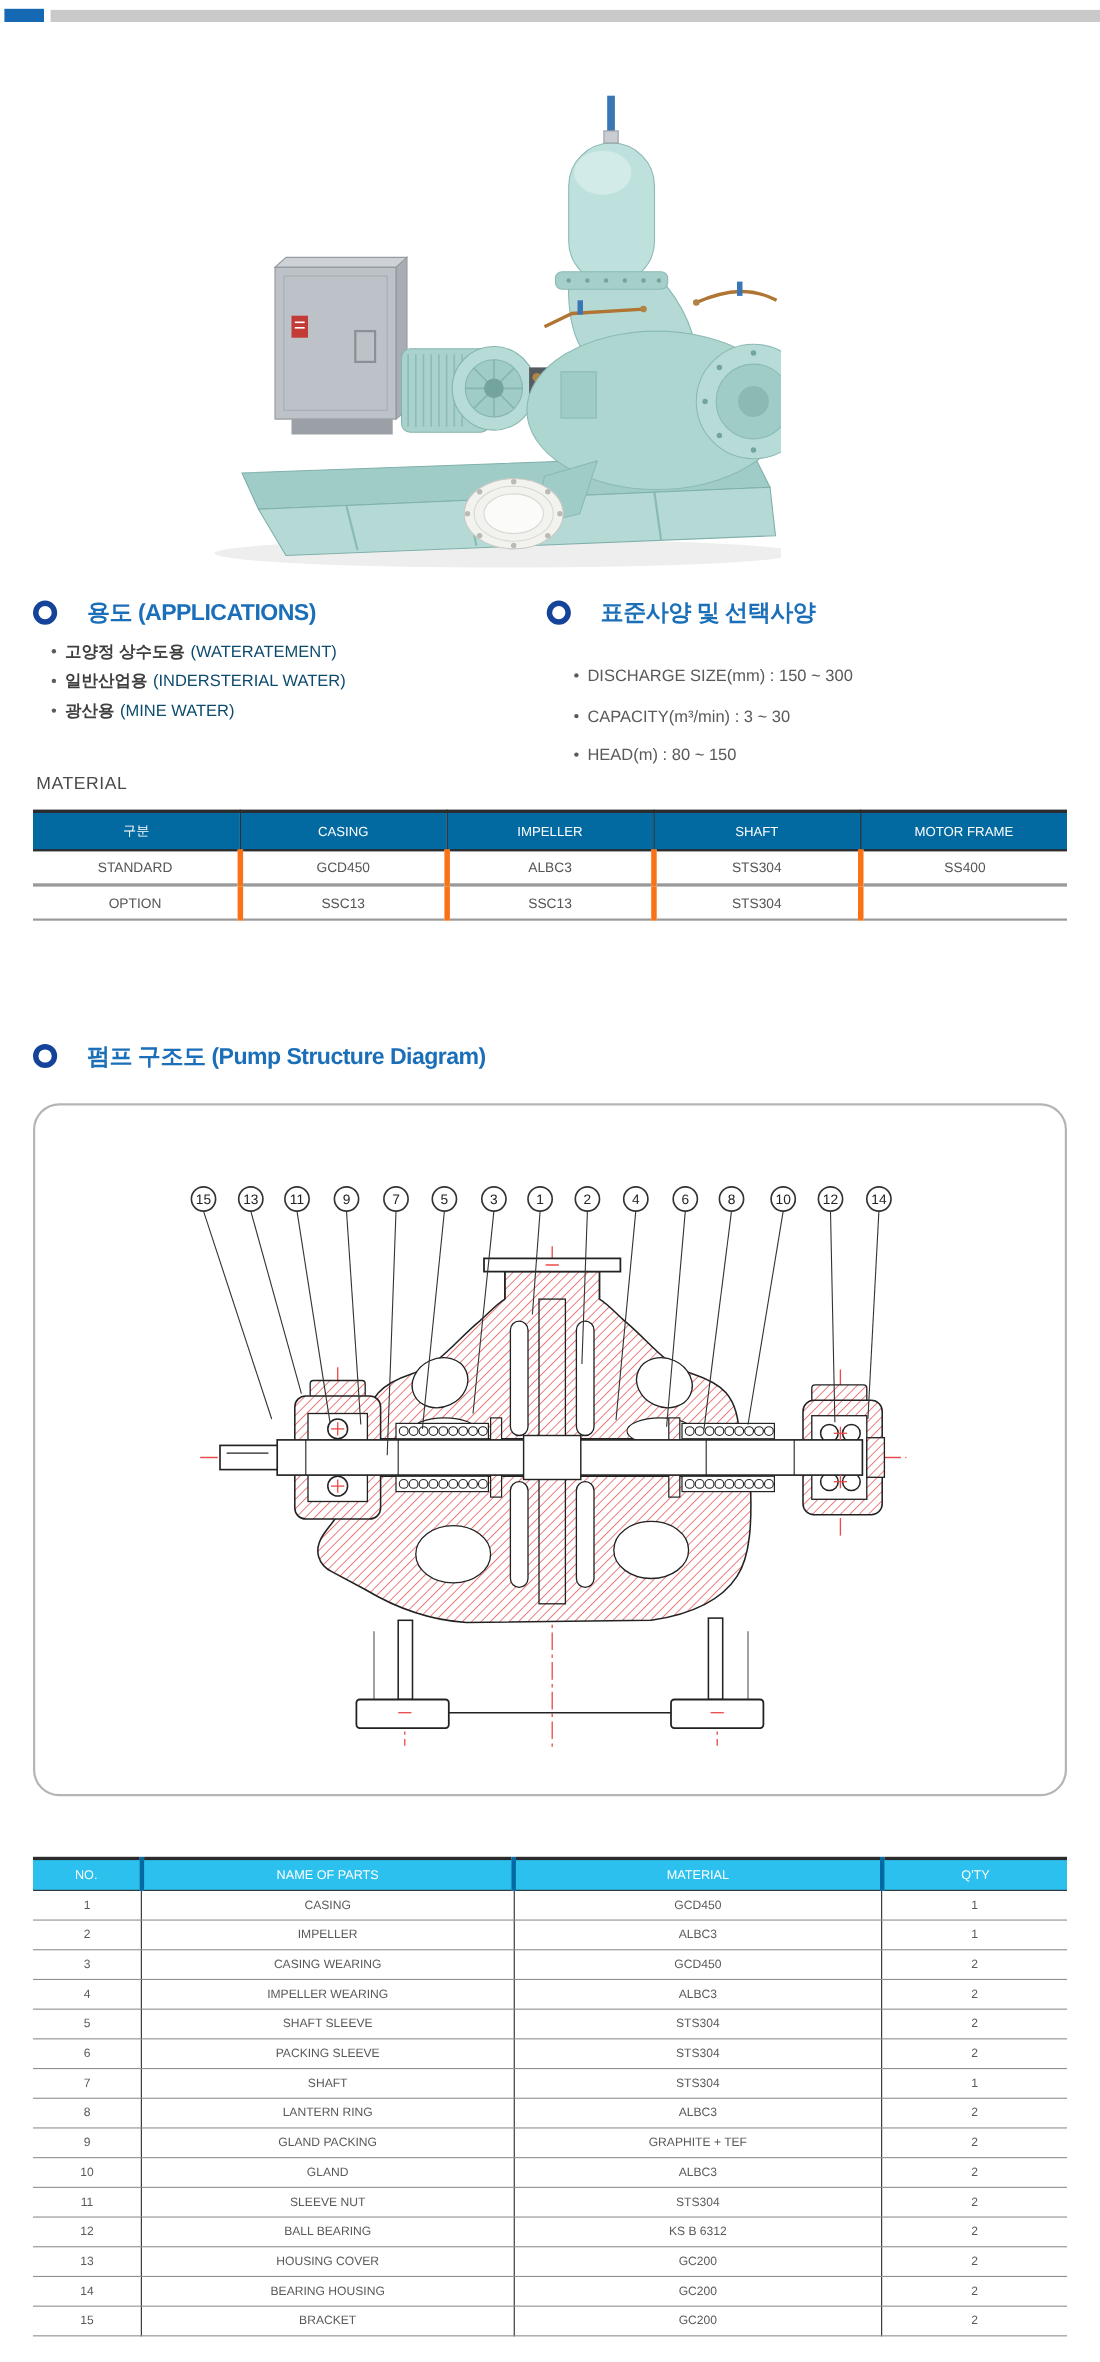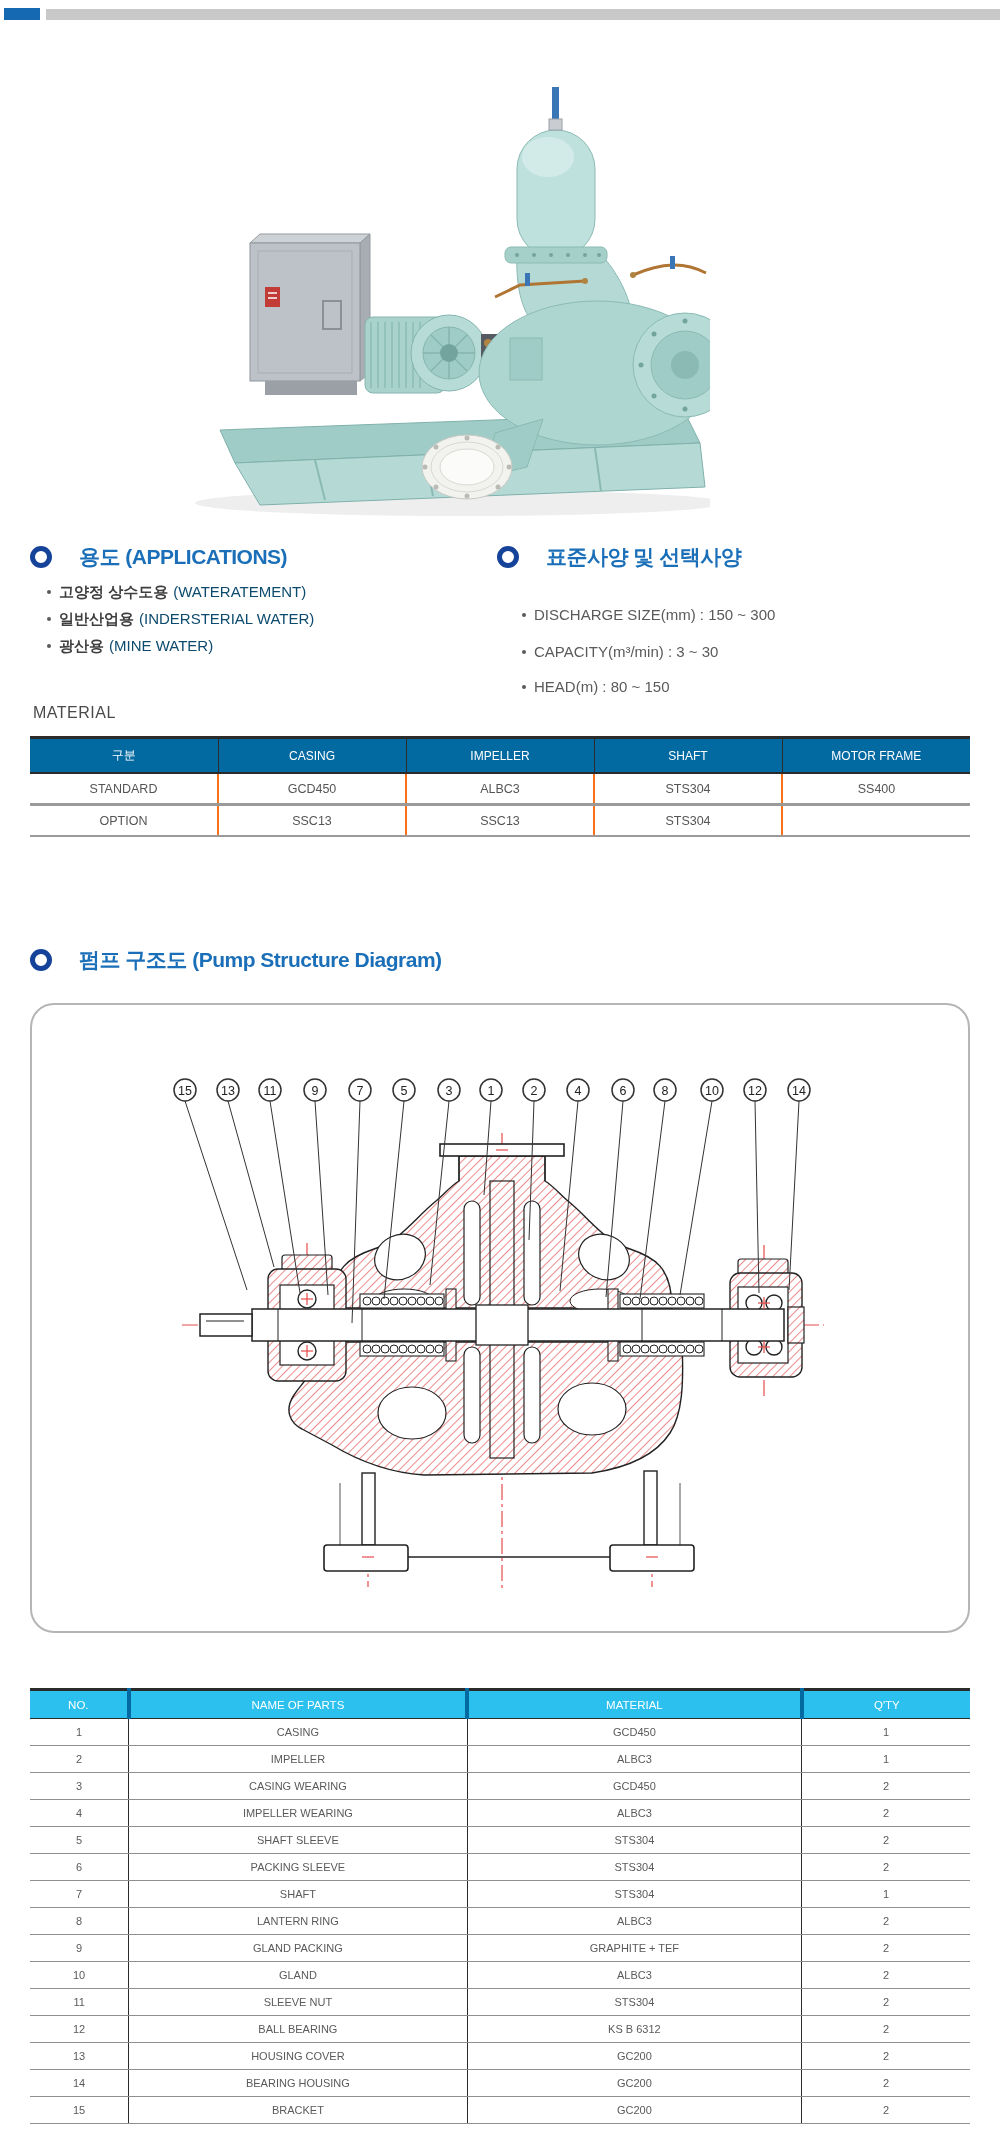--- a/index.html
+++ b/index.html
@@ -28,21 +28,21 @@
 
   
   .mat-label{position:absolute;left:33px;top:704px;font-size:16px;color:#4a4a4a;letter-spacing:0.5px;}
 
   
   table{border-collapse:collapse;table-layout:fixed;}
   .mat-table{position:absolute;left:30px;top:736px;width:940px;border-top:3px solid #2b2b2b;}
   .mat-table th{background:#0369a1;color:#ffffff;font-size:12px;font-weight:normal;height:31px;
     border-right:1px solid #2b2b2b;border-bottom:2px solid #2b2b2b;}
   .mat-table td{background:#fff;color:#555;font-size:12.5px;text-align:center;height:27px;
-    border-right:2px solid #f97316;border-bottom:2px solid #9a9a9a;}
+    border-right:5px solid #f97316;border-bottom:2px solid #9a9a9a;}
   .mat-table tr td:last-child,.mat-table tr th:last-child{border-right:none;}
   .mat-table tbody tr:first-child td{border-bottom:3px solid #9a9a9a;}
 
   .parts-table{position:absolute;left:30px;top:1688px;width:940px;border-top:3px solid #2b2b2b;}
   .parts-table th{background:#2bc0ee;color:#fff;font-size:11.5px;font-weight:normal;height:25px;
     border-right:4px solid #0369a1;border-bottom:1px solid #2b2b2b;}
   .parts-table td{background:#fff;color:#5a5a5a;font-size:11px;text-align:center;height:24px;
     border-right:1px solid #2b2b2b;border-bottom:1.5px solid #8f8f8f;}
   .parts-table tr td:last-child,.parts-table tr th:last-child{border-right:none;}
 

